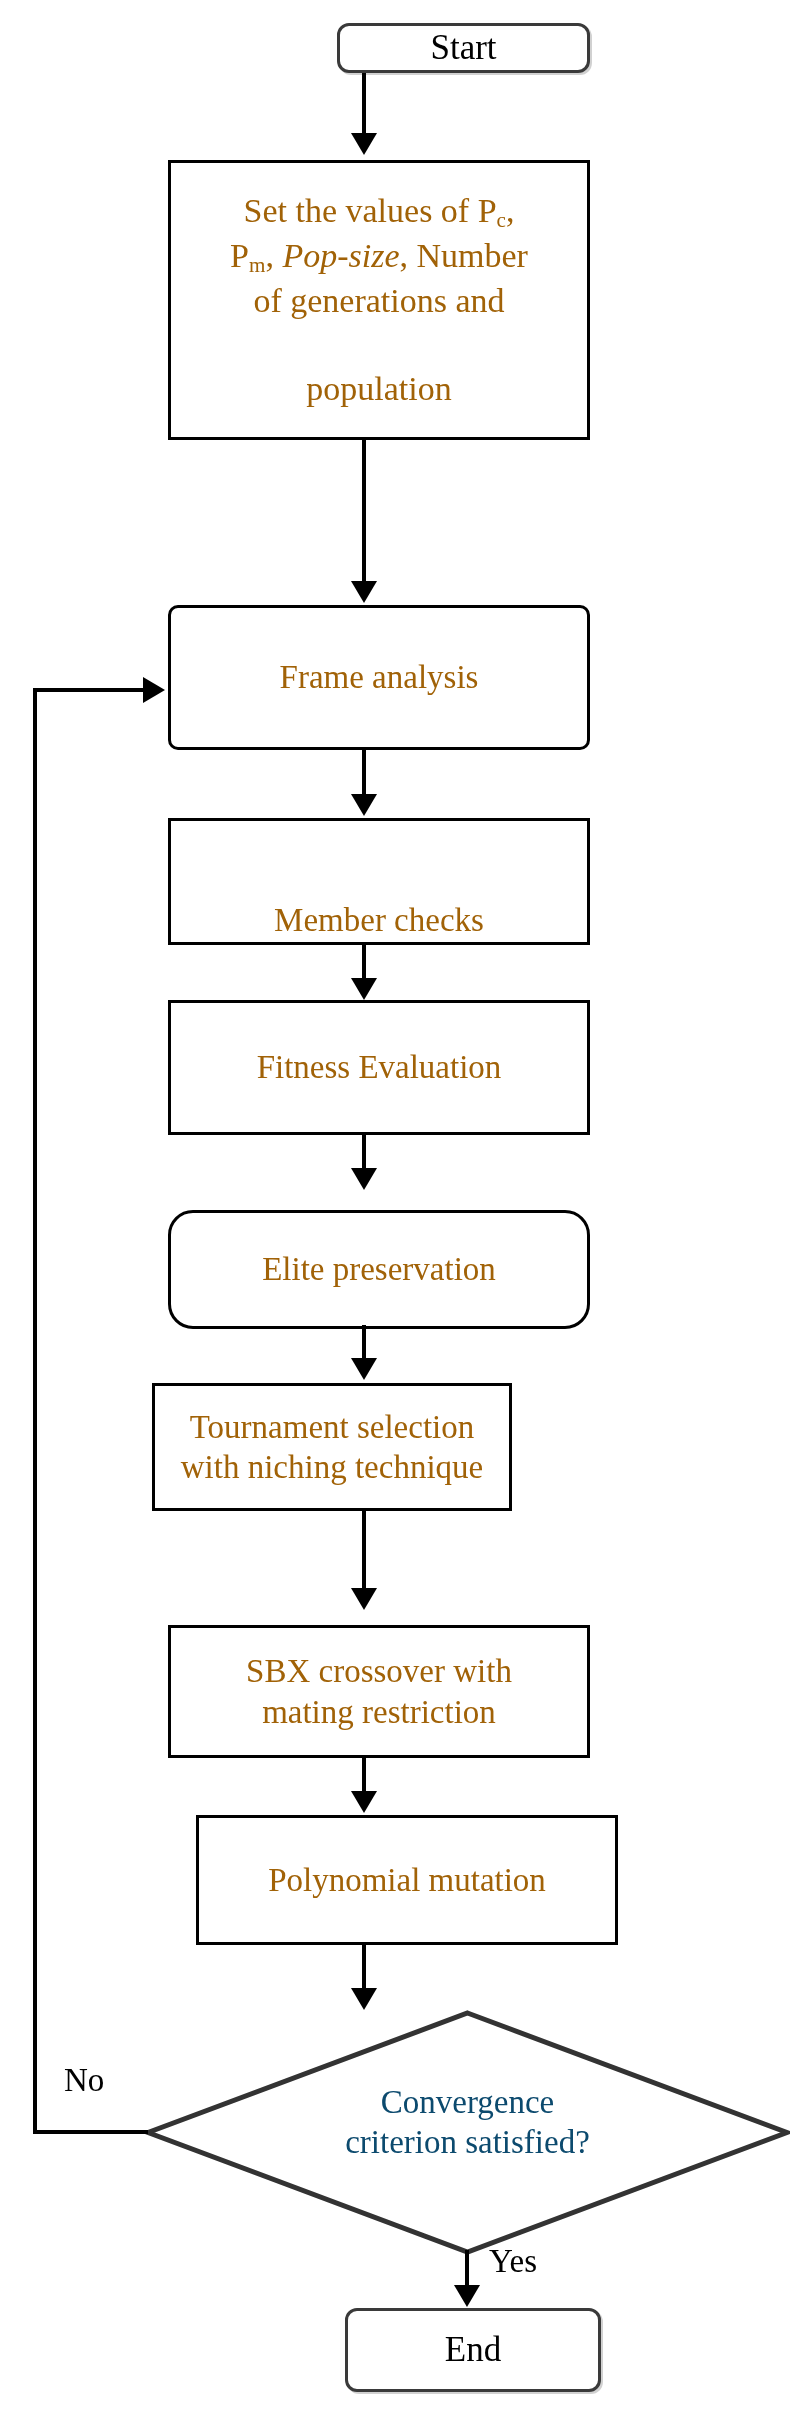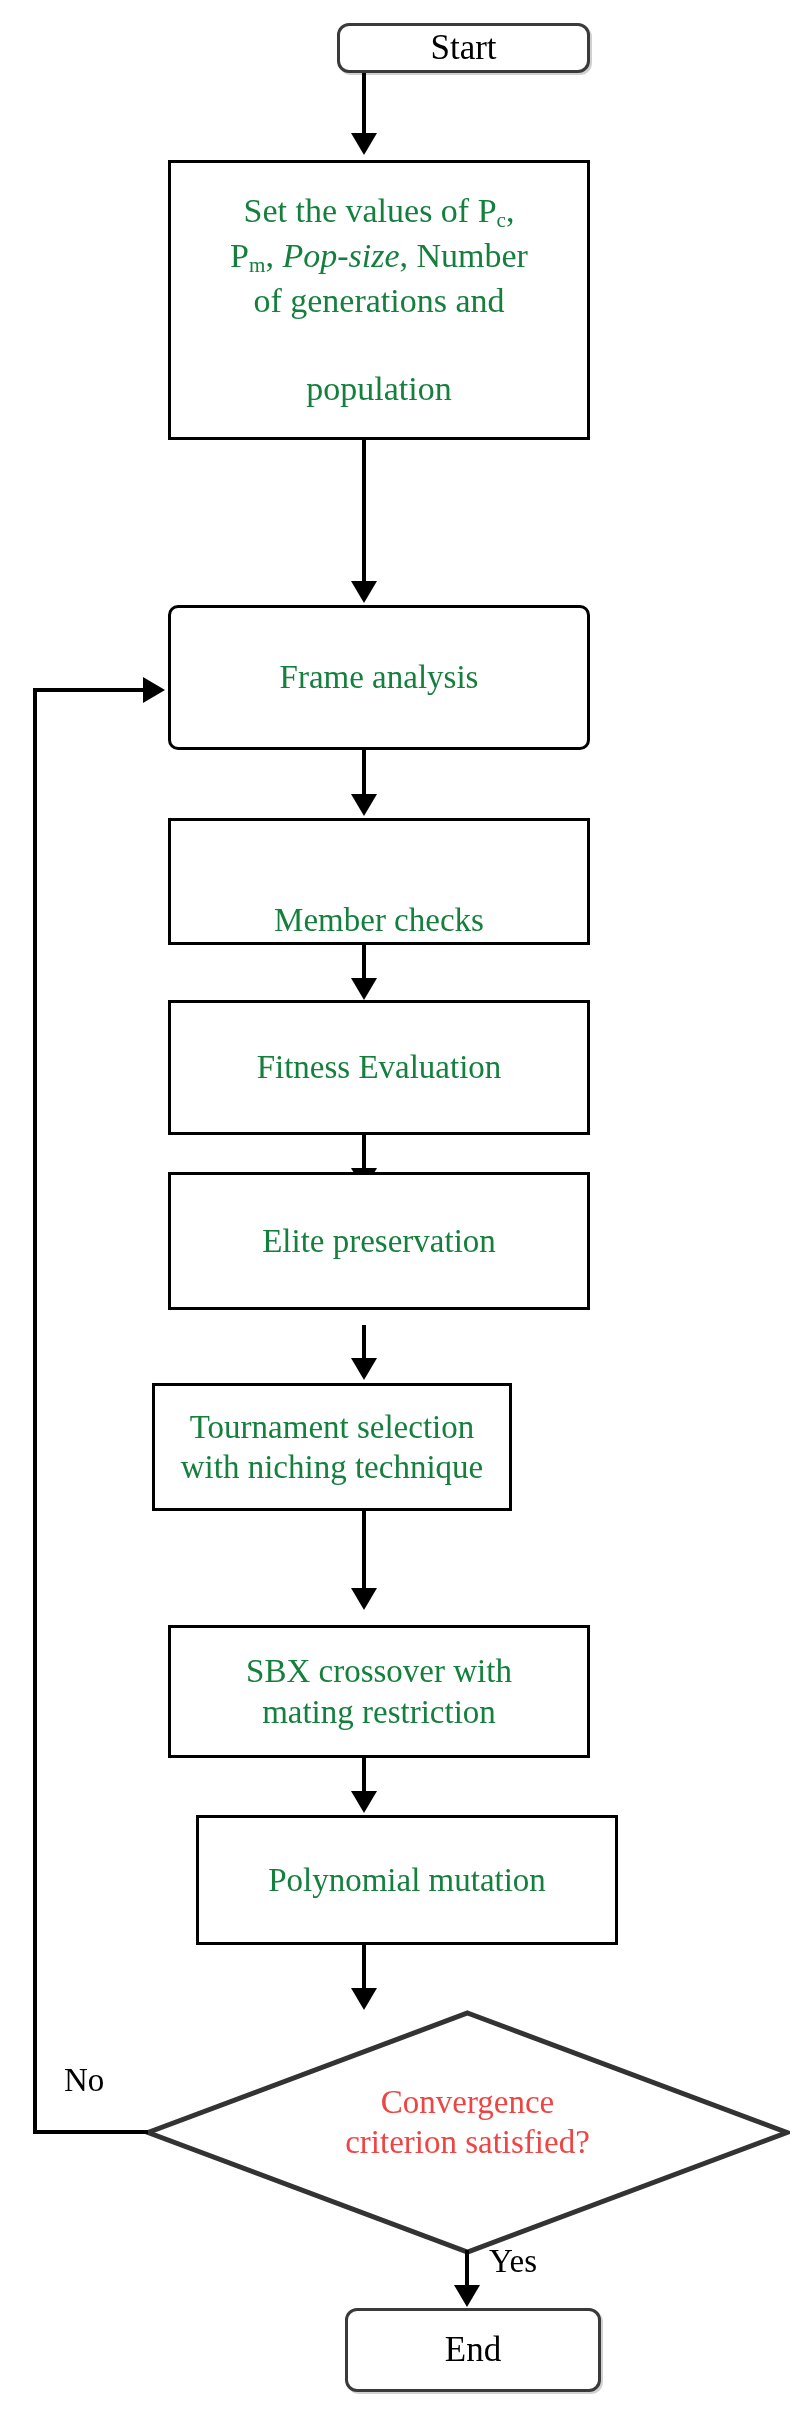--- a/index.html
+++ b/index.html
@@ -37,21 +37,21 @@
     position: absolute;
     box-sizing: border-box;
     border: 3px solid #000000;
     background: #ffffff;
     display: flex;
     align-items: center;
     justify-content: center;
     text-align: center;
     font-size: 33px;
     line-height: 1.22;
-    color: #15803d;
+    color: #a16207;
     padding: 2px 8px;
   }
   .process .txt {
     display: block;
     width: 100%;
   }
   .process.big {
     font-size: 34px;
     line-height: 1.3;
   }
@@ -61,21 +61,21 @@
   }
   .diamond-wrap svg {
     display: block;
   }
   .diamond-label {
     position: absolute;
     width: 100%;
     text-align: center;
     font-size: 33px;
     line-height: 1.22;
-    color: #ef4444;
+    color: #0c4a6e;
     left: 0;
   }
   
   .vline {
     position: absolute;
     width: 4px;
     background: #000000;
   }
   .hline {
     position: absolute;
@@ -150,21 +150,21 @@
   <div class="vline" style="left:362px; top:945px; height:36px;"></div>
   <div class="arrow-down" style="left:351px; top:978px;"></div>
 
   <div class="process" style="left:168px; top:1000px; width:422px; height:135px;">
     <span class="txt">Fitness Evaluation</span>
   </div>
 
   <div class="vline" style="left:362px; top:1135px; height:36px;"></div>
   <div class="arrow-down" style="left:351px; top:1168px;"></div>
 
-  <div class="process" style="left:168px; top:1172px; width:422px; height:138px;">
+  <div class="process" style="left:168px; top:1210px; width:422px; height:119px;border-radius:25px;">
     <span class="txt">Elite preservation</span>
   </div>
 
   <div class="vline" style="left:362px; top:1325px; height:36px;"></div>
   <div class="arrow-down" style="left:351px; top:1358px;"></div>
 
   <div class="process" style="left:152px; top:1383px; width:360px; height:128px;">
     <span class="txt">
       <span>Tournament selection</span><br>
       <span>with niching technique</span>

